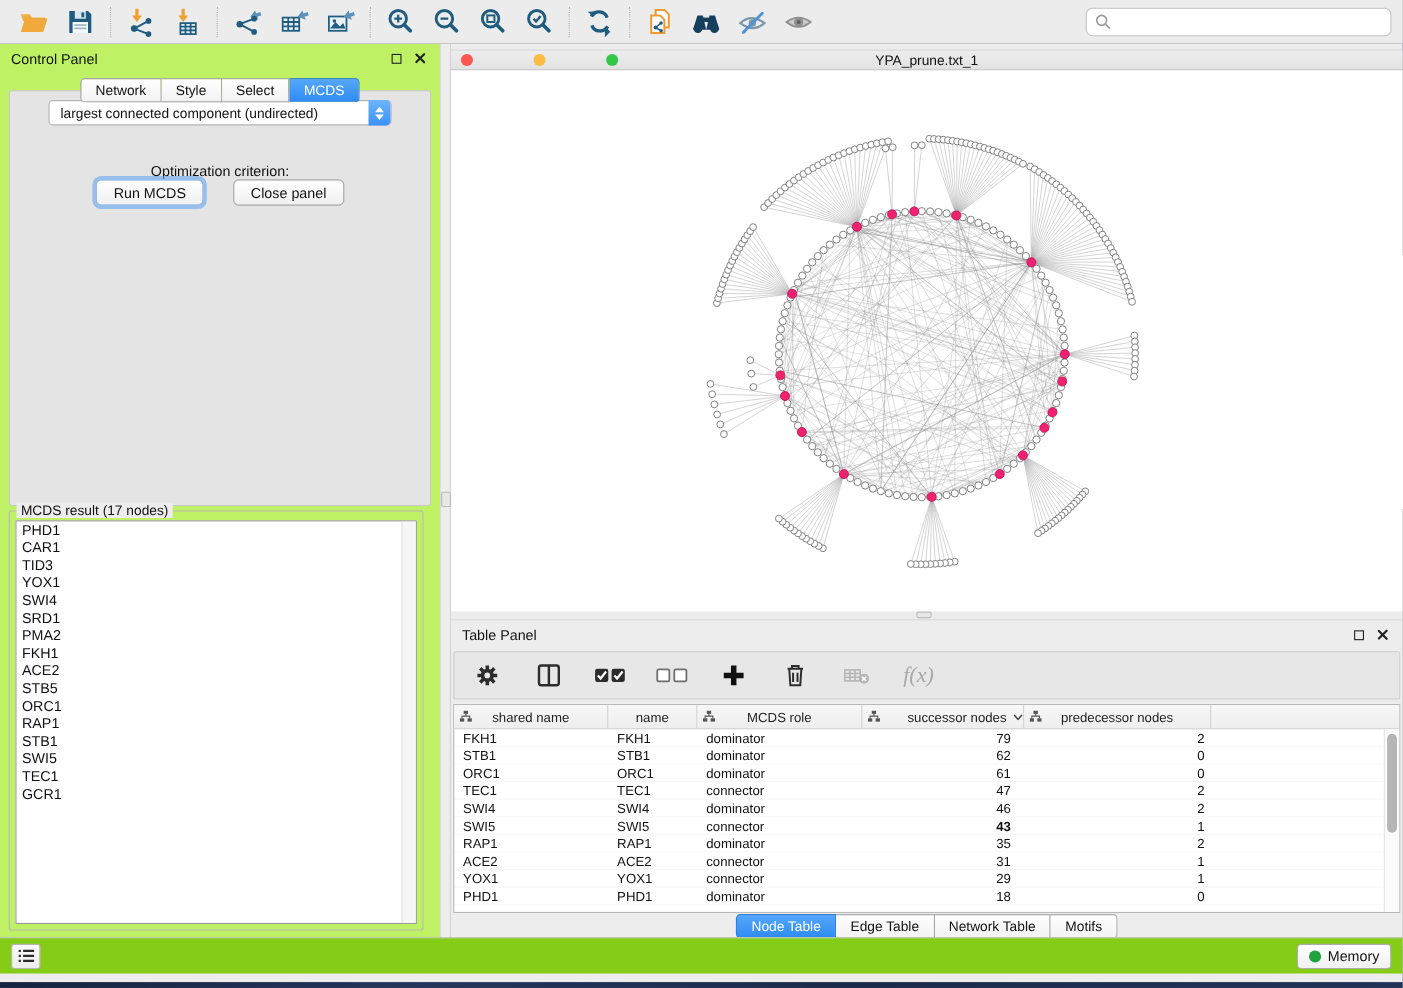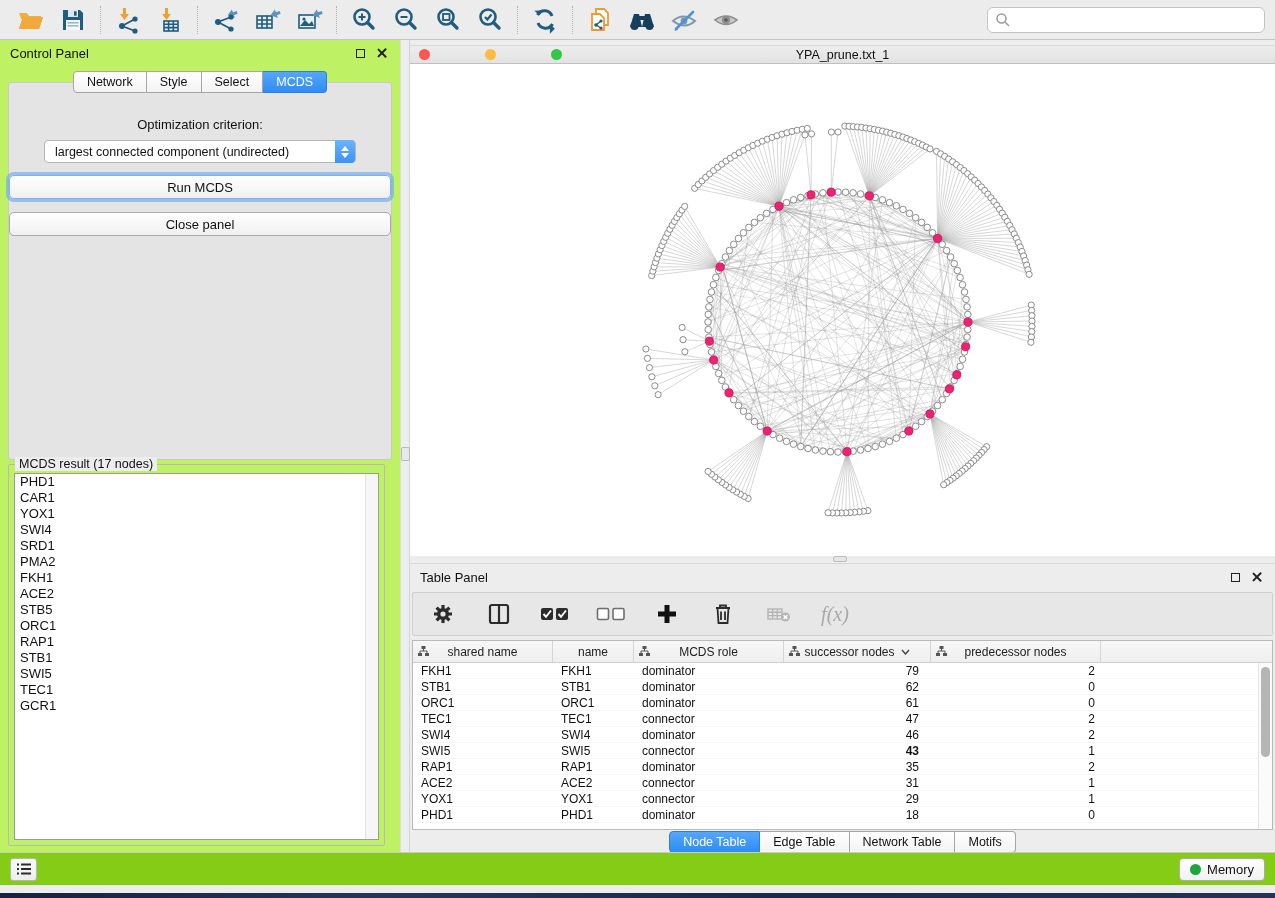--- a/index.html
+++ b/index.html
@@ -45,21 +45,21 @@
   #cp-content { position:absolute; left:8px; top:42px; width:384px; height:378px; background:#e4e4e4;
      border:1px solid #c9c9c9; border-radius:3px; }
   #opt-label { margin-top:34px; text-align:center; font-size:13px; color:#111; }
   #opt-select { margin:8px auto 0 auto; width:312px; height:23px; background:#fff; border:1px solid #b5b5b5;
      border-radius:4px; display:flex; align-items:center; position:relative; }
   #opt-select .sel-text { font-size:12.5px; color:#111; padding-left:10px; white-space:nowrap; }
   #opt-select .stepper { position:absolute; right:0; top:-1px; width:20px; height:23px; border-radius:0 4px 4px 0;
      background:linear-gradient(#6db4fd,#3a92f8); display:flex; flex-direction:column; align-items:center; justify-content:center; gap:2px; }
   .tri-up { width:0; height:0; border-left:4px solid transparent; border-right:4px solid transparent; border-bottom:5px solid #fff; }
   .tri-down { width:0; height:0; border-left:4px solid transparent; border-right:4px solid transparent; border-top:5px solid #fff; }
-  #cp-buttons { margin-top:12px; display:flex; justify-content:center; gap:13px;flex-direction:column; }
+  #cp-buttons { margin-top:0; display:flex; justify-content:center; gap:27px; }
   .push-btn { font-size:13px; font-family:"Liberation Sans",sans-serif; color:#111; padding:3px 15px; height:24px;
      background:linear-gradient(#ffffff,#f0f0f0); border:1px solid #a9a9a9; border-radius:5px; }
   .push-btn.focused { border-color:#7db2ea; box-shadow:0 0 0 3px rgba(110,170,240,.65); }
 
   #mcds-fieldset { position:absolute; left:8px; top:424px; width:377px; height:382px;
      border:1px solid #b9b9b9; border-radius:2px; }
   #mcds-legend { position:absolute; left:6px; top:-8px; background:#ededed; padding:0 4px; font-size:12.5px; color:#111; }
   #mcds-list { position:absolute; left:5px; top:8px; right:5px; bottom:5px; background:#fff;
      border:1px solid #9a9a9a; overflow:hidden; }
   .mcds-item { font-size:13px; color:#111; line-height:16px; padding-left:5px; }
@@ -280,39 +280,40 @@
     </div>
     <div id="cp-tabs-row">
         <div class="seg" id="cp-tabs">
           <button class="seg-btn">Network</button>
           <button class="seg-btn">Style</button>
           <button class="seg-btn">Select</button>
           <button class="seg-btn active">MCDS</button>
         </div>
       </div>
     <div id="cp-content">
-      <div id="opt-label">Optimization criterion:</div>
       <div id="opt-select">
         <span class="sel-text">largest connected component (undirected)</span>
         <span class="stepper">
             <span class="tri-up"></span>
             <span class="tri-down"></span>
           </span>
       </div>
+      <div id="opt-label">Optimization criterion:</div>
       <div id="cp-buttons">
         <button class="push-btn focused">Run MCDS</button>
         <button class="push-btn">Close panel</button>
       </div>
     </div>
     <div id="mcds-fieldset">
       <span id="mcds-legend">MCDS result (17 nodes)</span>
       <div id="mcds-list">
         <div id="mcds-items">
             <div class="mcds-item">PHD1</div>
             <div class="mcds-item">CAR1</div>
+            <div class="mcds-item">TID3</div>
             <div class="mcds-item">YOX1</div>
             <div class="mcds-item">SWI4</div>
             <div class="mcds-item">SRD1</div>
             <div class="mcds-item">PMA2</div>
             <div class="mcds-item">FKH1</div>
             <div class="mcds-item">ACE2</div>
             <div class="mcds-item">STB5</div>
             <div class="mcds-item">ORC1</div>
             <div class="mcds-item">RAP1</div>
             <div class="mcds-item">STB1</div>
@@ -1135,21 +1136,21 @@
               <svg class="hicon" width="11" height="11" viewBox="0 0 11 11">
                 <g fill="#555">
                   <rect x="3.5" y="0" width="4" height="3"></rect>
                   <rect x="0" y="7" width="4" height="3"></rect>
                   <rect x="7" y="7" width="4" height="3"></rect>
                 </g>
                 <path d="M5.5 3 v2 M2 7 V5 h7 v2" stroke="#555" stroke-width="1" fill="none"></path>
               </svg>
               <span>MCDS role</span>
             </div>
-            <div class="th" style="width: 147px;">
+            <div class="th" style="width: 147px; justify-content: flex-end;">
               <svg class="hicon" width="11" height="11" viewBox="0 0 11 11">
                 <g fill="#555">
                   <rect x="3.5" y="0" width="4" height="3"></rect>
                   <rect x="0" y="7" width="4" height="3"></rect>
                   <rect x="7" y="7" width="4" height="3"></rect>
                 </g>
                 <path d="M5.5 3 v2 M2 7 V5 h7 v2" stroke="#555" stroke-width="1" fill="none"></path>
               </svg>
               <span>successor nodes</span>
               <svg class="sort" width="9" height="6" viewBox="0 0 9 6">

